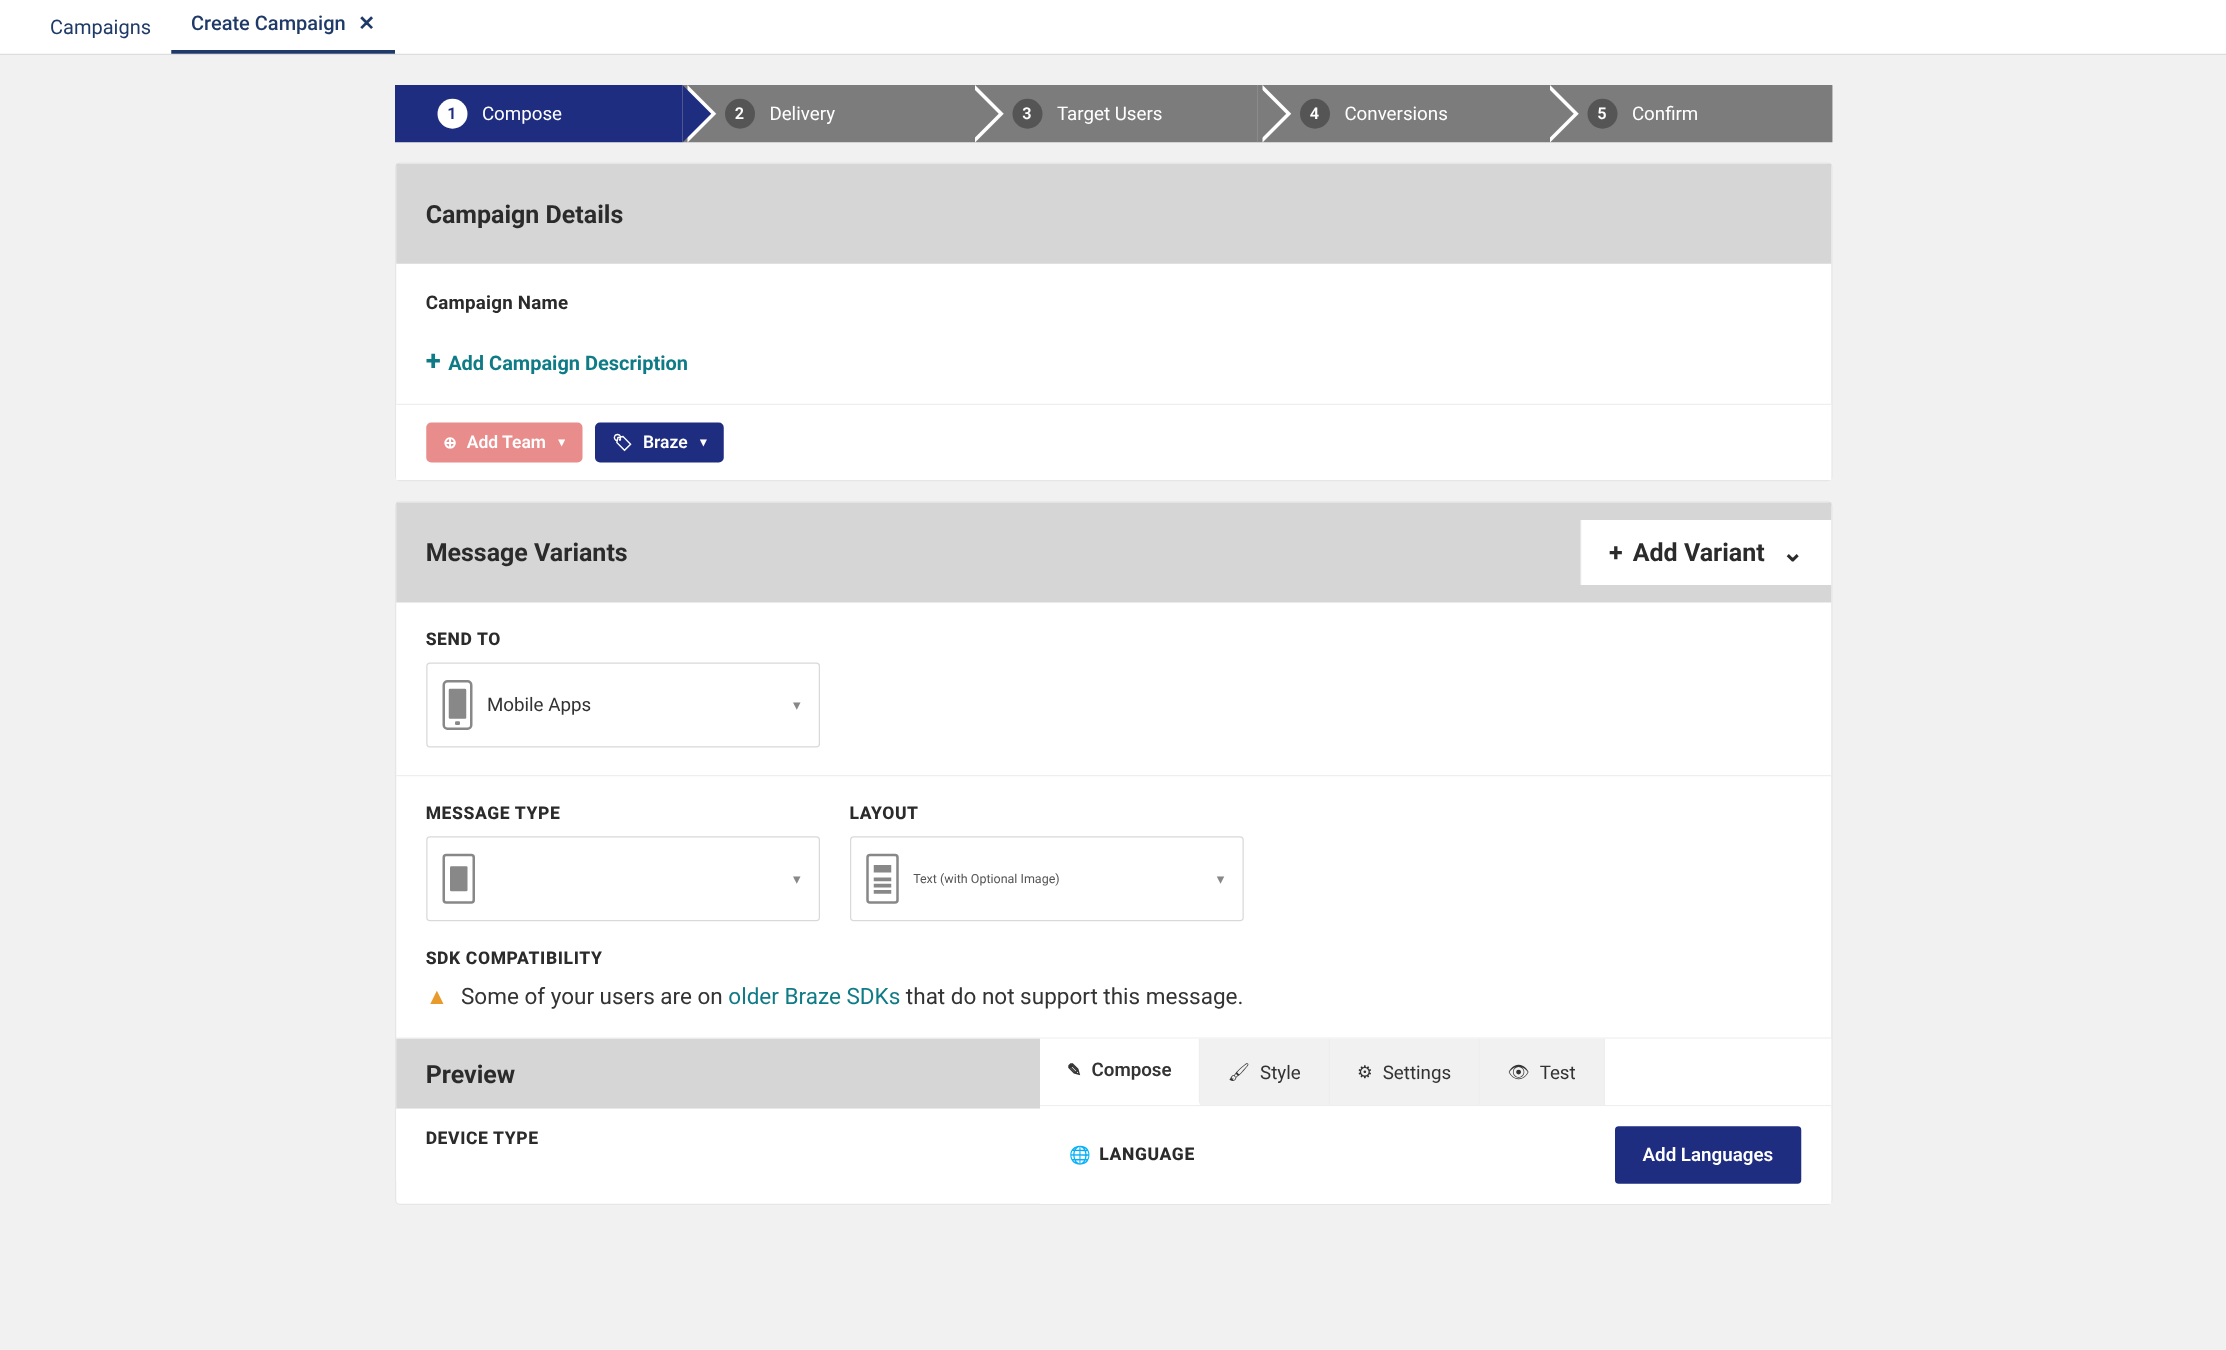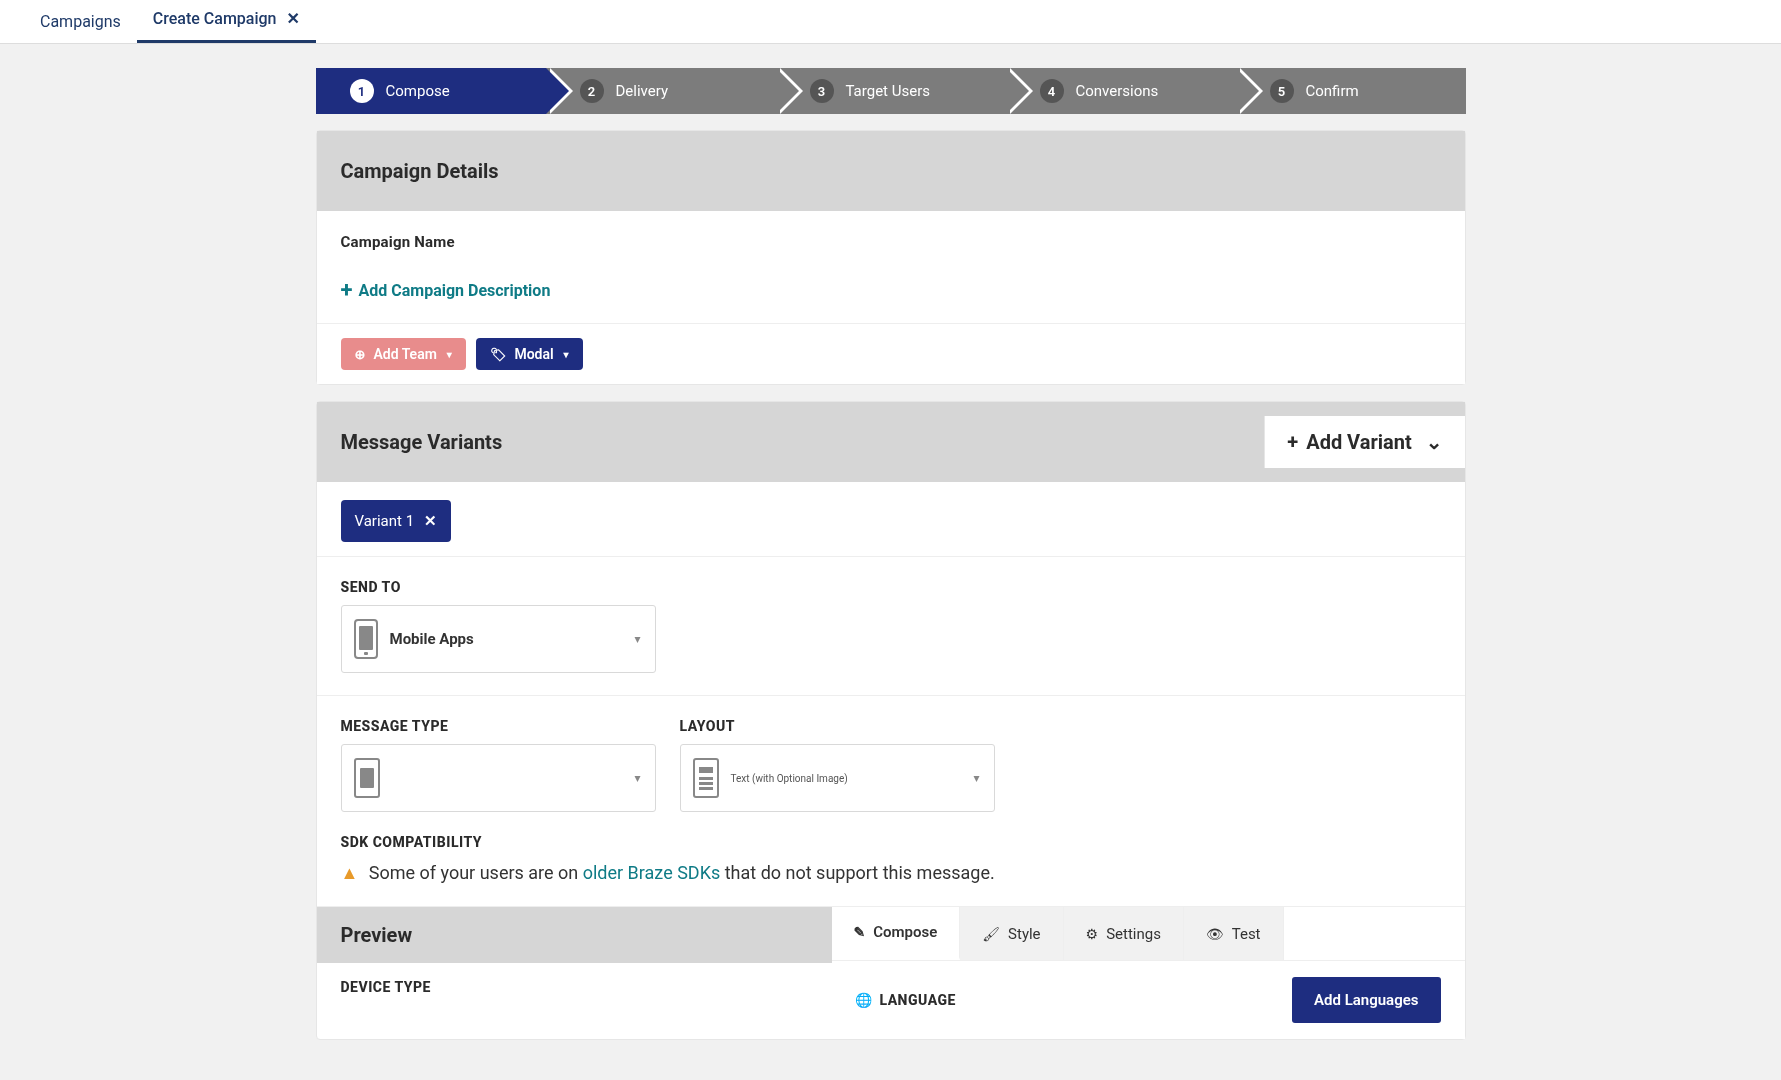--- a/index.html
+++ b/index.html
@@ -47,21 +47,21 @@
   
   .varbar{padding:18px 24px 14px;border-bottom:1px solid #eee;}
   .vartab{background:#1e2d80;color:#fff;padding:12px 14px;border-radius:4px;display:inline-flex;align-items:center;gap:10px;font-size:15px;}
   .vartab .x{font-weight:bold;cursor:pointer;}
   
   .row{display:flex;gap:24px;}
   .selectbox{width:315px;height:68px;border:1px solid #d9d9d9;border-radius:3px;display:flex;align-items:center;padding:10px 12px;gap:12px;background:#fff;position:relative;cursor:pointer;}
   .selectbox .caret{position:absolute;right:14px;color:#888;font-size:12px;}
   .selectbox .modalicon{width:26px;height:40px;border:2px solid #888;border-radius:3px;position:relative;background:#fff;}
   .selectbox .modalicon::after{content:'';position:absolute;left:4px;right:4px;top:8px;bottom:8px;background:#888;border-radius:1px;}
-  .selectbox .textcol .t1{font-size:15px;font-weight:700;color:#333;}
+  .selectbox .textcol .t1{font-size:15px;font-weight:400;color:#333;}
   .selectbox .textcol .t2{font-size:13px;color:#888;line-height:1.25;margin-top:2px;}
   .selectbox .phoneicon{width:24px;height:40px;border:2px solid #888;border-radius:4px;position:relative;}
   .selectbox .phoneicon::before{content:'';position:absolute;left:3px;right:3px;top:5px;bottom:7px;background:#888;border-radius:1px;}
   .selectbox .phoneicon::after{content:'';position:absolute;left:50%;bottom:2px;width:4px;height:3px;margin-left:-2px;background:#888;border-radius:1px;}
   .selectbox .layouticon{width:26px;height:40px;border:2px solid #888;border-radius:3px;position:relative;}
   .selectbox .layouticon::before{content:'';position:absolute;left:4px;right:4px;top:7px;height:6px;background:#888;}
   .selectbox .layouticon::after{content:'';position:absolute;left:4px;right:4px;top:17px;height:3px;background:#888;box-shadow:0 5px 0 #888,0 10px 0 #888;}
   .sdkwarn{margin-top:12px;font-size:18px;color:#333;}
   .sdkwarn .tri{color:#e89a2a;margin-right:6px;}
   .sdkwarn a{color:#0f7b86;text-decoration:none;}
@@ -127,39 +127,33 @@
         </div>
       </div>
       <div class="chipsrow">
         <div class="chip chip-red">
           <span class="ico">⊕</span>
           <span>Add Team</span>
           <span class="caret">▾</span>
         </div>
         <div class="chip chip-blue">
           <span class="ico">🏷</span>
-          <span>Modal</span>
+          <span>Braze</span>
           <span class="caret">▾</span>
         </div>
       </div>
     </div>
 
     <div class="card">
       <div class="card-head">
         <span>Message Variants</span>
         <div class="addvariant" style="margin:-16px -24px -16px 0;">
           <span>+</span>
           <span>Add Variant</span>
           <span style="margin-left:6px;">⌄</span>
-        </div>
-      </div>
-      <div class="varbar">
-        <div class="vartab">
-          <span>Variant 1</span>
-          <span class="x">✕</span>
         </div>
       </div>
       <div class="section">
         <div class="sublabel">SEND TO</div>
         <div class="selectbox">
           <div class="phoneicon"></div>
           <div class="textcol">
               <div class="t1">Mobile Apps</div>
             </div>
           <div class="caret">▾</div>

